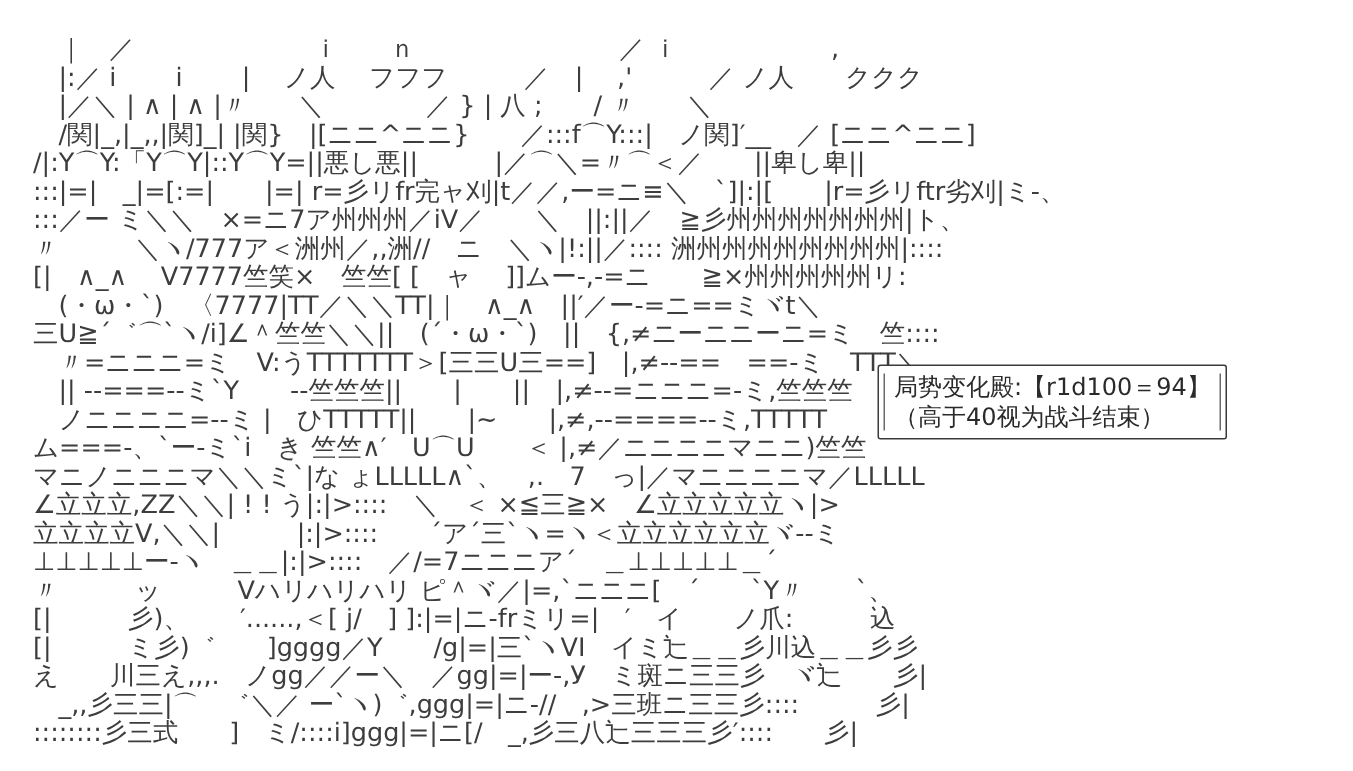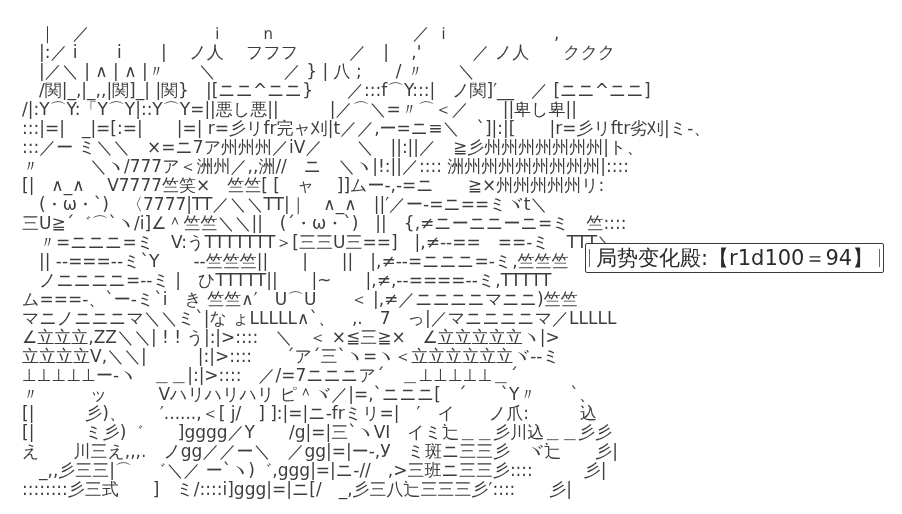--- a/index.html
+++ b/index.html
@@ -30,21 +30,21 @@
   .dice-box {
     position: absolute;
     left: 585px;
     top: 243px;
     min-width: 195px;
     border: 1px solid #3a3a3a;
     border-radius: 2px;
     padding: 4px 10px;
     background: #ffffff;
     color: #2a2a2a;
-    font-size: 21px;
+    font-size: 16px;
     line-height: 20px;
     white-space: nowrap;
   }
   .dice-box::before,
   .dice-box::after {
     content: "";
     position: absolute;
     top: 5px;
     bottom: 5px;
     width: 1px;
@@ -80,15 +80,16 @@
 ⊥⊥⊥⊥⊥ー-ヽ　＿＿|:|&gt;::::　／/=7ニニニア´　＿⊥⊥⊥⊥⊥＿´
 〃　　　ッ　　　Vハリハリハリ ピ＾ヾ／|=,`ニニニ[　´　　`Y〃　　`、
 [|　　　彡)、　　′......,＜[ j/　] ]:|=|ニ-frミリ=|　′　イ　　ノ爪:　　　込
 [|　　　ミ彡)゛　　]gggg／Y　　/g|=|三`ヽVI　イミ辷＿＿彡川込＿＿彡彡
 え　　川三え,,,.　ノgg／／ー＼　／gg|=|ー-,У　ミ斑ニ三三彡　ヾ辷　　彡|
 　_,,彡三三|⌒　゛＼／ ー`ヽ)゛,ggg|=|ニ-//　,&gt;三班ニ三三彡::::　　　彡|
 ::::::::彡三式　　]　ミ/::::i]ggg|=|ニ[/　_,彡三八辷三三三彡′::::　　彡|</pre>
 
   <div class="dice-box">
     <div class="dice-line">局势变化殿:【r1d100＝94】</div>
+    <div class="dice-line">（高于40视为战斗结束）</div>
   </div>
 
 </div>
 
 </body></html>

